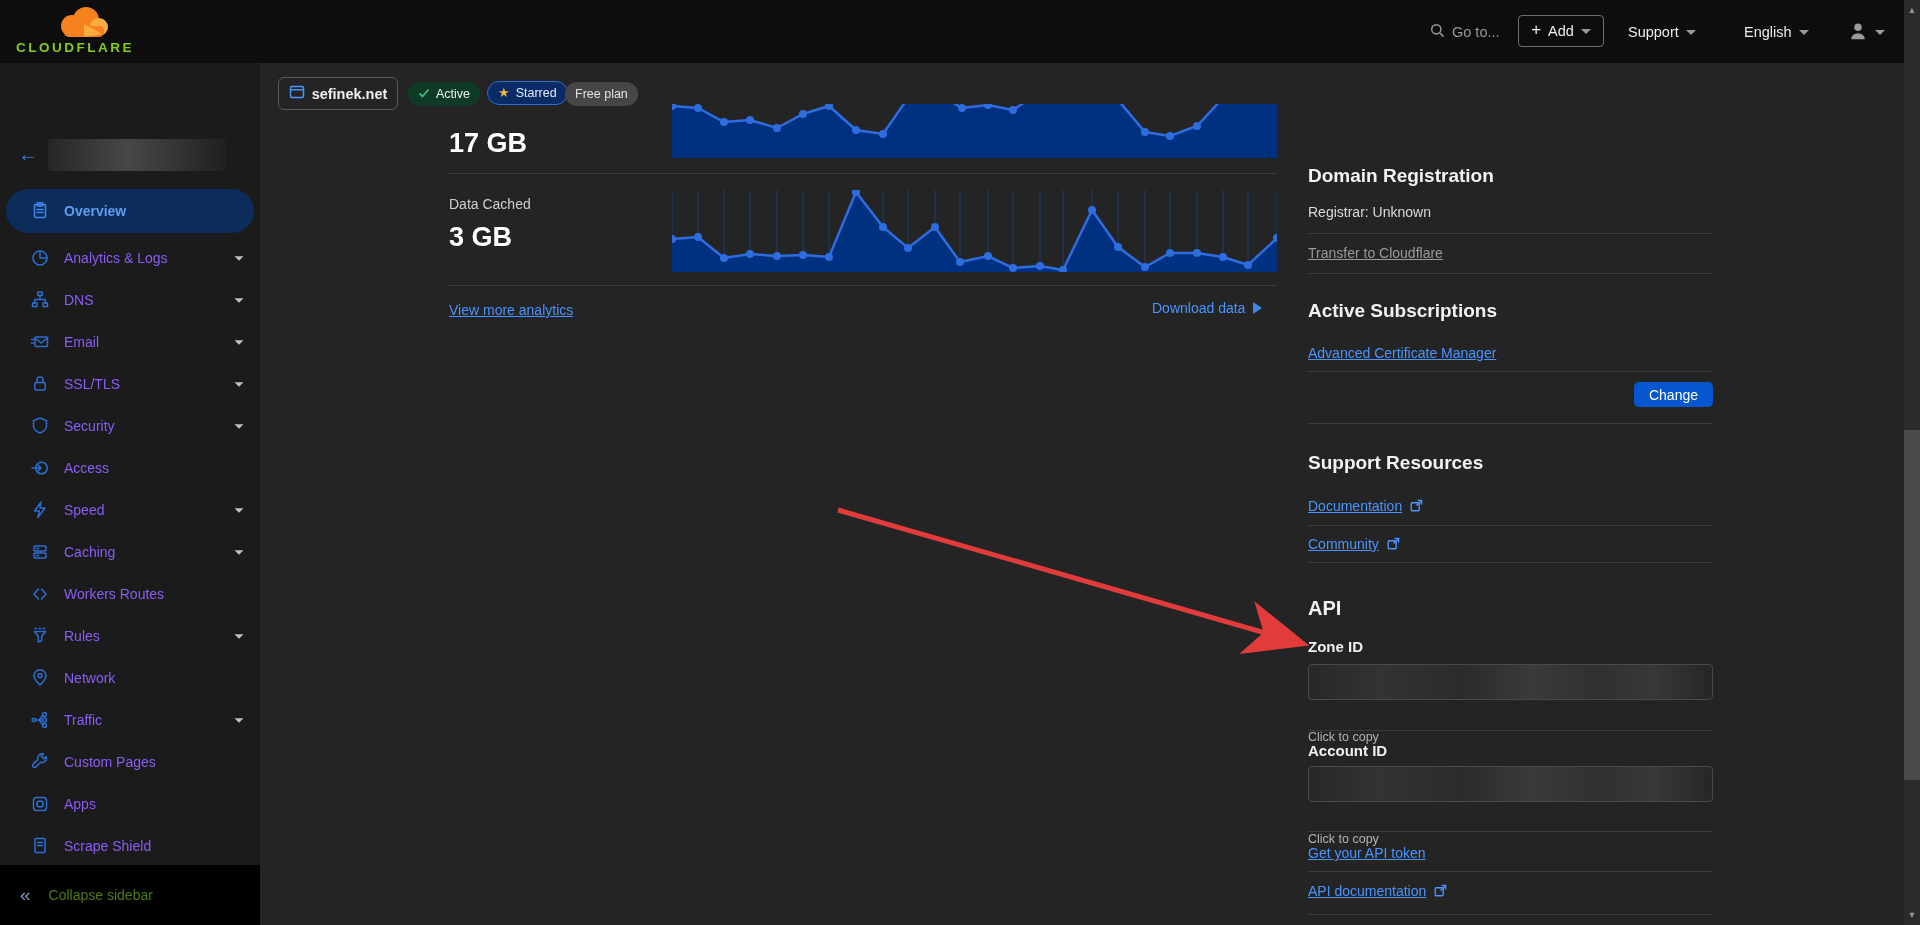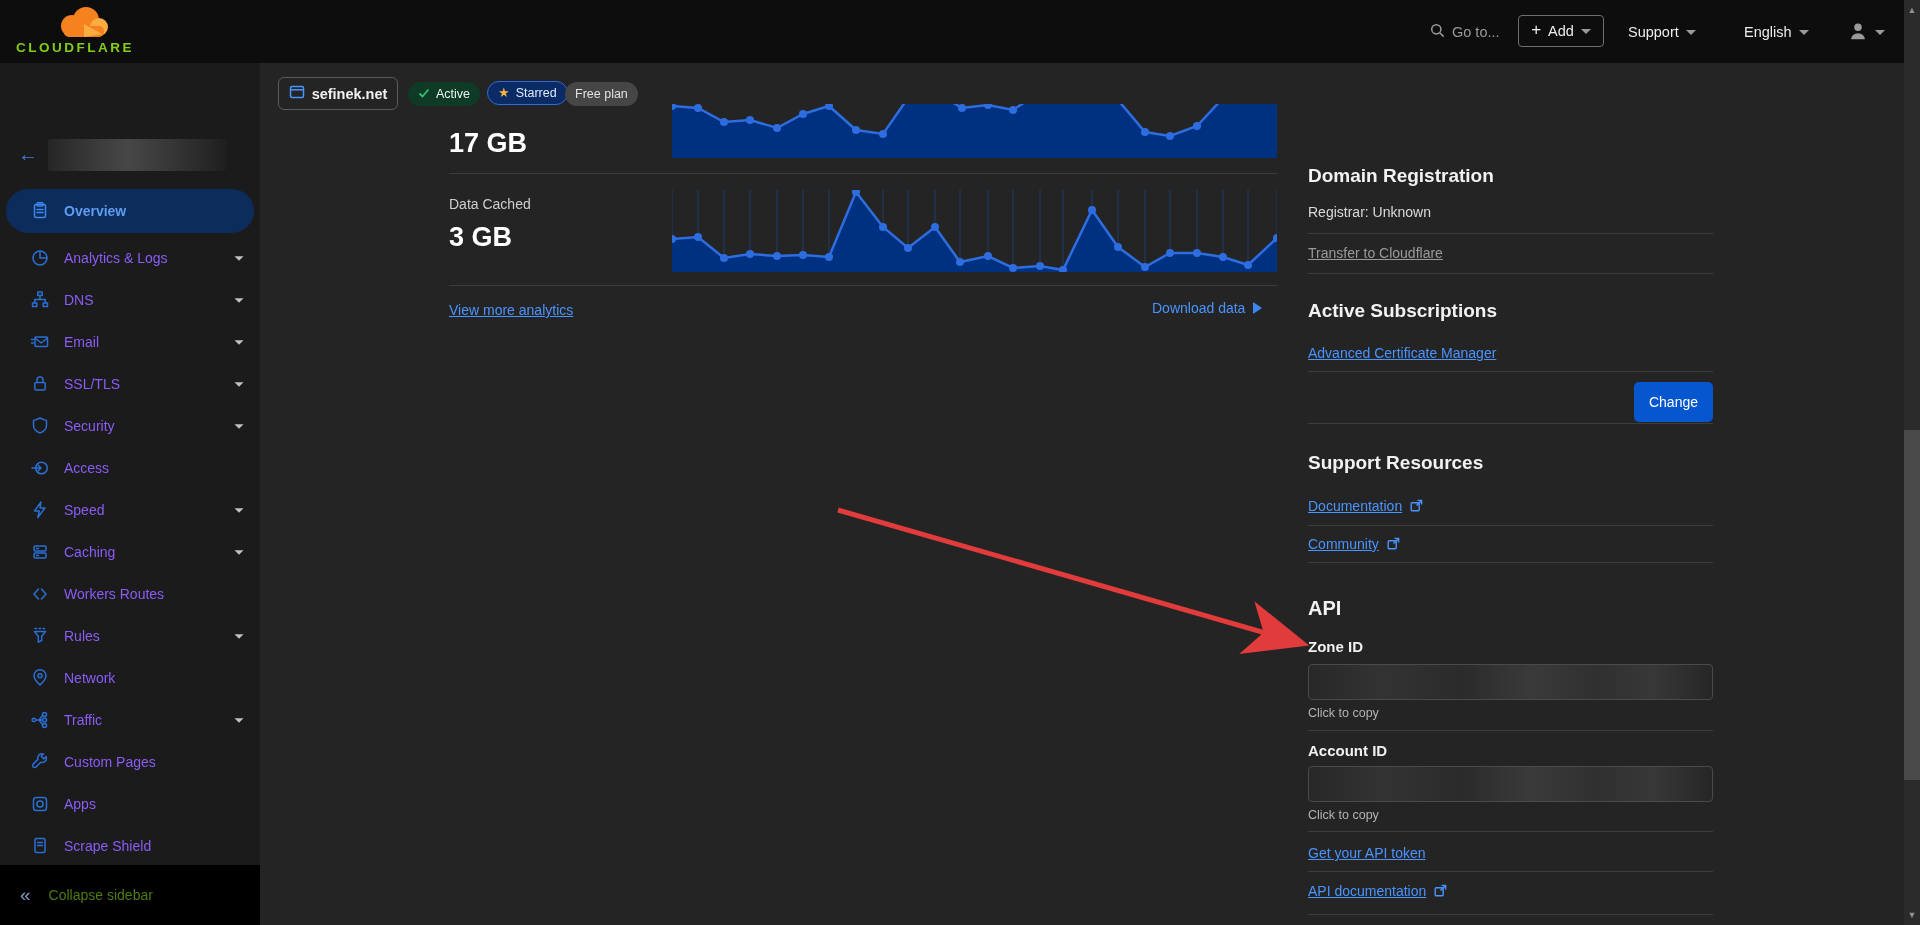--- a/index.html
+++ b/index.html
@@ -43,25 +43,25 @@
   .metric-label{color:#cfcfcf;font-size:14px;}
   .hdiv{height:1px;background:#3c3c3c;}
   .chart{overflow:hidden;display:block;}
   .blue-link{color:#4a94ff;font-size:14px;text-decoration:underline;cursor:pointer;}
   .gray-link{color:#9a9a9a;font-size:14px;text-decoration:underline;cursor:pointer;}
   #download{display:flex;align-items:center;gap:8px;color:#4a94ff;font-size:14px;cursor:pointer;}
   #download .tri{width:0;height:0;border-top:6px solid transparent;border-bottom:6px solid transparent;border-left:9px solid #3d86f0;}
   
   .h2{color:#f2f2f2;font-weight:bold;font-size:19px;}
   .body-text{color:#d9d9d9;font-size:14px;}
-  .small-gray{color:#b3b3b3;font-size:12.5px;}
+  .small-gray{color:#b3b3b3;font-size:12.5px;margin-top:24px;}
   .bold-label{color:#f0f0f0;font-weight:bold;font-size:15px;}
   .redacted-box{width:405px;height:36px;border:1px solid #4a4a4a;border-radius:4px;cursor:pointer;
      background:linear-gradient(90deg,#282828 0%,#333 18%,#2b2b2b 38%,#3a3a3a 55%,#303030 72%,#383838 85%,#262626 100%);}
-  #change-btn{left:1634px;top:382px;width:79px;height:40px;background:#0656d0;border-radius:5px;color:#fff;font-size:14px;display:flex;align-items:center;justify-content:center;cursor:pointer;}
+  #change-btn{left:1634px;top:382px;width:79px;height:25px;background:#0656d0;border-radius:5px;color:#fff;font-size:14px;display:flex;align-items:center;justify-content:center;cursor:pointer;}
   .extlink{display:flex;align-items:flex-start;gap:8px;}
   
   #scrollbar{left:1904px;top:0;width:16px;height:925px;background:#2b2b2b;z-index:40;}
   #sb-thumb{left:1904px;top:430px;width:16px;height:350px;background:#4a4a4a;z-index:41;}
   .sb-arrow{left:1906px;width:12px;color:#8f8f8f;font-size:9px;z-index:42;text-align:center;}
   #anno-layer{left:0;top:0;width:1920px;height:925px;z-index:35;pointer-events:none;}
 </style>
 </head>
 <body>
 

